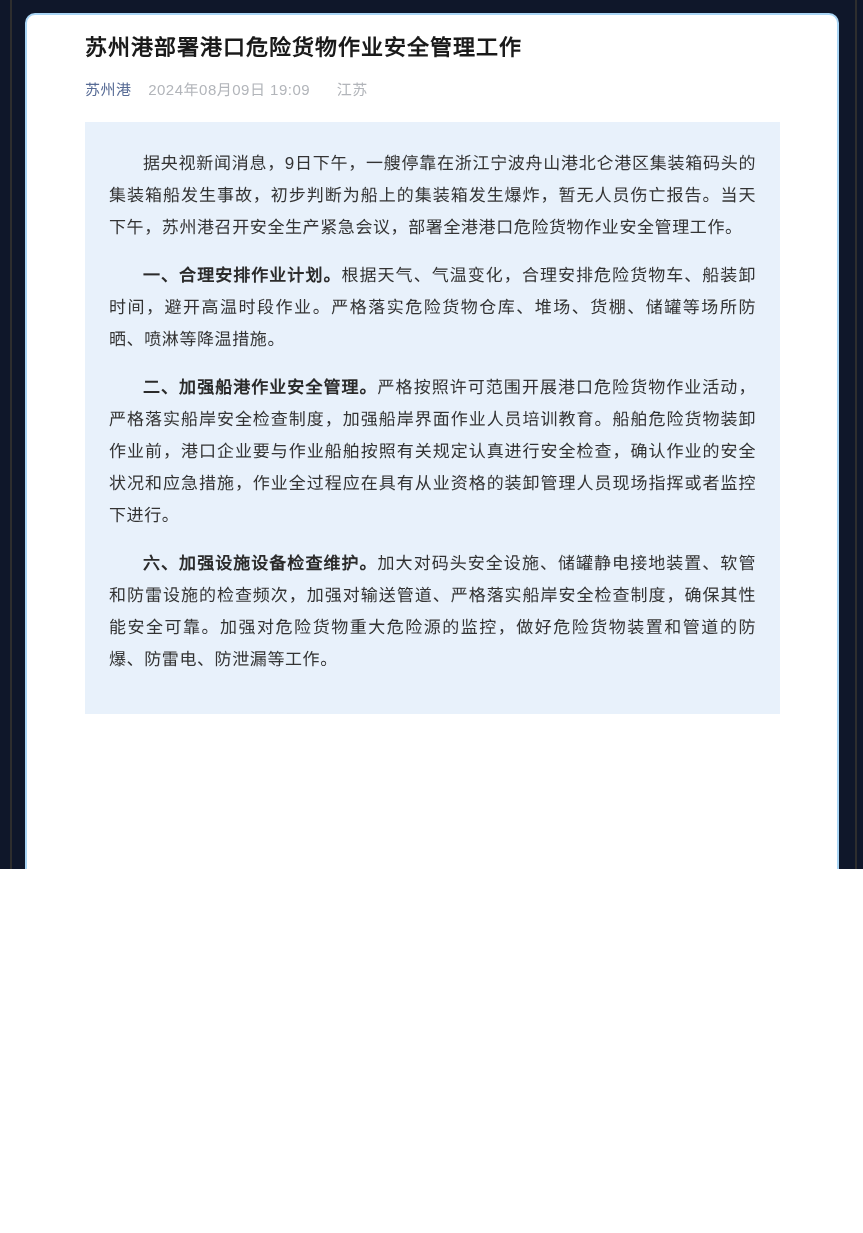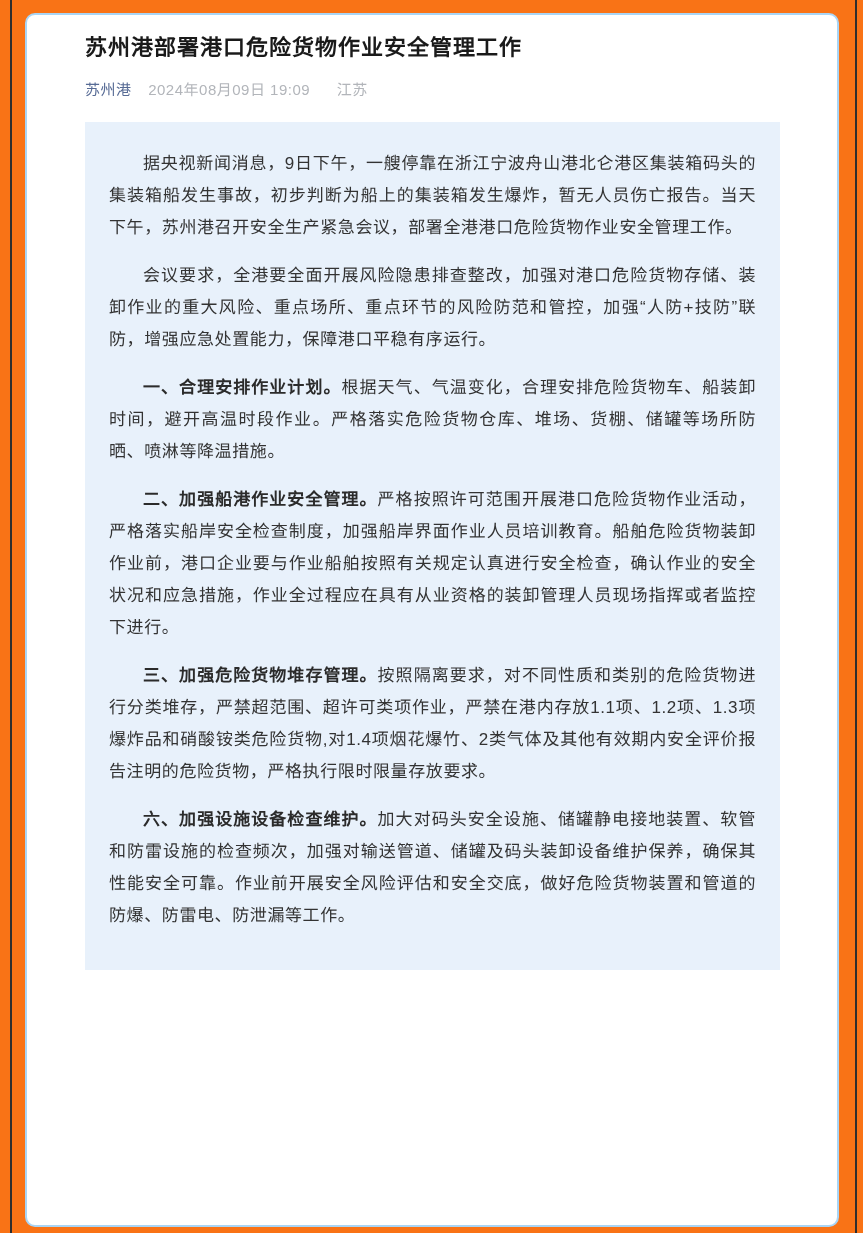--- a/index.html
+++ b/index.html
@@ -4,22 +4,22 @@
 <style>
   html, body {
     margin: 0;
     padding: 0;
     background: #ffffff;
     font-family: "Liberation Sans", sans-serif;
   }
   .stage {
     position: relative;
     width: 863px;
-    height: 1233px;
-    background: #f97316;
+    height: 869px;
+    background: #0f172a;
     overflow: hidden;
   }
   .frame-line {
     position: absolute;
     top: 0;
     width: 2px;
     height: 1233px;
     background: #2e2e2e;
   }
   .frame-line.left  { left: 10px; }
@@ -88,20 +88,18 @@
     <h1 class="article-title">苏州港部署港口危险货物作业安全管理工作</h1>
 
     <div class="article-byline">
       <span class="account-name">苏州港</span>
       <span class="publish-date">2024年08月09日 19:09</span>
       <span class="publish-region">江苏</span>
     </div>
 
     <div class="article-content">
       <p><b></b><span>据央视新闻消息，9日下午，一艘停靠在浙江宁波舟山港北仑港区集装箱码头的集装箱船发生事故，初步判断为船上的集装箱发生爆炸，暂无人员伤亡报告。当天下午，苏州港召开安全生产紧急会议，部署全港港口危险货物作业安全管理工作。</span></p>
-      <p><b></b><span>会议要求，全港要全面开展风险隐患排查整改，加强对港口危险货物存储、装卸作业的重大风险、重点场所、重点环节的风险防范和管控，加强“人防+技防”联防，增强应急处置能力，保障港口平稳有序运行。</span></p>
       <p><b>一、合理安排作业计划。</b><span>根据天气、气温变化，合理安排危险货物车、船装卸时间，避开高温时段作业。严格落实危险货物仓库、堆场、货棚、储罐等场所防晒、喷淋等降温措施。</span></p>
       <p><b>二、加强船港作业安全管理。</b><span>严格按照许可范围开展港口危险货物作业活动，严格落实船岸安全检查制度，加强船岸界面作业人员培训教育。船舶危险货物装卸作业前，港口企业要与作业船舶按照有关规定认真进行安全检查，确认作业的安全状况和应急措施，作业全过程应在具有从业资格的装卸管理人员现场指挥或者监控下进行。</span></p>
-      <p><b>三、加强危险货物堆存管理。</b><span>按照隔离要求，对不同性质和类别的危险货物进行分类堆存，严禁超范围、超许可类项作业，严禁在港内存放1.1项、1.2项、1.3项爆炸品和硝酸铵类危险货物,对1.4项烟花爆竹、2类气体及其他有效期内安全评价报告注明的危险货物，严格执行限时限量存放要求。</span></p>
-      <p><b>六、加强设施设备检查维护。</b><span>加大对码头安全设施、储罐静电接地装置、软管和防雷设施的检查频次，加强对输送管道、储罐及码头装卸设备维护保养，确保其性能安全可靠。作业前开展安全风险评估和安全交底，做好危险货物装置和管道的防爆、防雷电、防泄漏等工作。</span></p>
+      <p><b>六、加强设施设备检查维护。</b><span>加大对码头安全设施、储罐静电接地装置、软管和防雷设施的检查频次，加强对输送管道、严格落实船岸安全检查制度，确保其性能安全可靠。加强对危险货物重大危险源的监控，做好危险货物装置和管道的防爆、防雷电、防泄漏等工作。</span></p>
     </div>
   </div>
 </div>
 
 </body></html>

